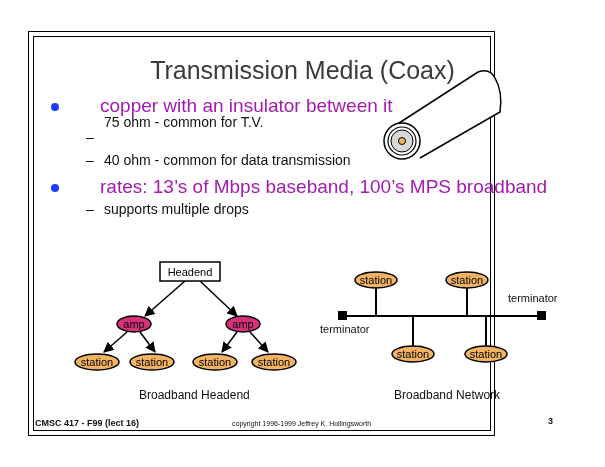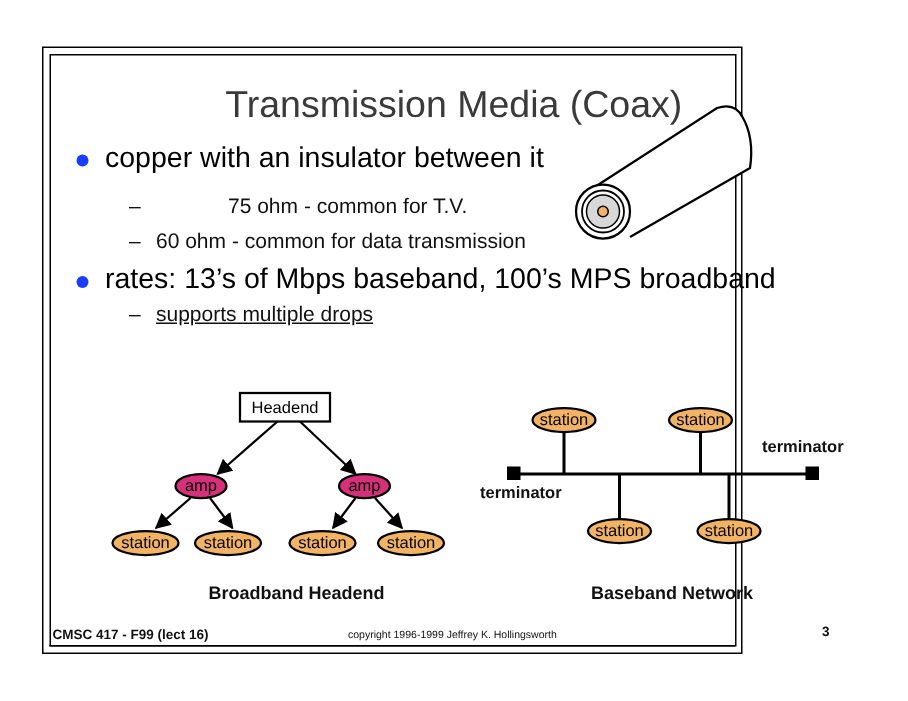--- a/index.html
+++ b/index.html
@@ -1,25 +1,25 @@
 <!DOCTYPE html>
 <html><head>
 <meta charset="utf-8">
 <style>
   html, body { margin:0; padding:0; background:#ffffff; }
   body { width:605px; height:467px; position:relative; overflow:hidden;
          font-family:"Liberation Sans", sans-serif; color:#000; }
   #slide-svg { position:absolute; left:0; top:0; }
   .txt { position:absolute; white-space:nowrap; }
   .title { left:0; width:605px; top:56px; text-align:center; font-size:25px; color:#3a3a3a; }
-  .bullet { font-size:19px; color:#000000; }
+  .bullet { font-size:19px; color:#a21caf;margin-left:30px; }
   .bullet-dot { position:absolute; width:8px; height:8px; border-radius:50%; background:#1a3cff; }
   .sub { font-size:14px; color:#111; }
   .sub-dash { position:absolute; font-size:14px; color:#111; }
-  .caption { font-size:12px; color:#111;font-weight:bold; }
+  .caption { font-size:12px; color:#111; }
   .footer { font-size:9px; color:#111;font-weight:bold; }
   .footer-small { font-size:7px; color:#111; }
   .node-label { font-family:"Liberation Sans", sans-serif; font-size:11px; fill:#000; text-anchor:middle; dominant-baseline:central; }
 </style>
 </head>
 <body>
 
 <svg id="slide-svg" width="605" height="467">
   <defs>
     <marker id="arrow" viewBox="0 0 10 10" refX="9" refY="5" markerWidth="7" markerHeight="7" orient="auto">
@@ -103,29 +103,29 @@
       <text class="node-label" x="486" y="354">station</text>
     </g>
   </g>
 </svg>
 
 <div class="txt title">Transmission Media (Coax)</div>
 
 <div class="bullet-dot" style="left:51px; top:103px;"></div>
 <div class="txt bullet" style="left:70px; top:95px;">copper with an insulator between it</div>
 <div class="sub-dash" style="left:86px; top:129px;">–</div>
-<div class="txt sub" style="left:104px; top:129px;margin-left:48px;">75 ohm - common for T.V.</div>
+<div class="txt sub" style="left:104px; top:114px;">75 ohm - common for T.V.</div>
 <div class="sub-dash" style="left:86px; top:152px;">–</div>
-<div class="txt sub" style="left:104px; top:152px;">60 ohm - common for data transmission</div>
+<div class="txt sub" style="left:104px; top:152px;">40 ohm - common for data transmission</div>
 
 <div class="bullet-dot" style="left:51px; top:184px;"></div>
 <div class="txt bullet" style="left:70px; top:176px;">rates: 13’s of Mbps baseband, 100’s MPS broadband</div>
 <div class="sub-dash" style="left:86px; top:201px;">–</div>
-<div class="txt sub" style="left:104px; top:201px;text-decoration:underline;">supports multiple drops</div>
+<div class="txt sub" style="left:104px; top:201px;">supports multiple drops</div>
 
 <div class="txt caption" style="left:139px; top:388px;">Broadband Headend</div>
-<div class="txt caption" style="left:394px; top:388px;">Baseband Network</div>
+<div class="txt caption" style="left:394px; top:388px;">Broadband Network</div>
 <div class="txt caption" style="left:320px; top:323px; font-size:11px;">terminator</div>
 <div class="txt caption" style="left:508px; top:292px; font-size:11px;">terminator</div>
 
 <div class="txt footer" style="left:35px; top:418px;">CMSC 417 - F99  (lect 16)</div>
 <div class="txt footer-small" style="left:232px; top:420px;">copyright 1996-1999 Jeffrey K. Hollingsworth</div>
 <div class="txt footer" style="left:548px; top:416px; font-weight:bold;">3</div>
 
 </body></html>

